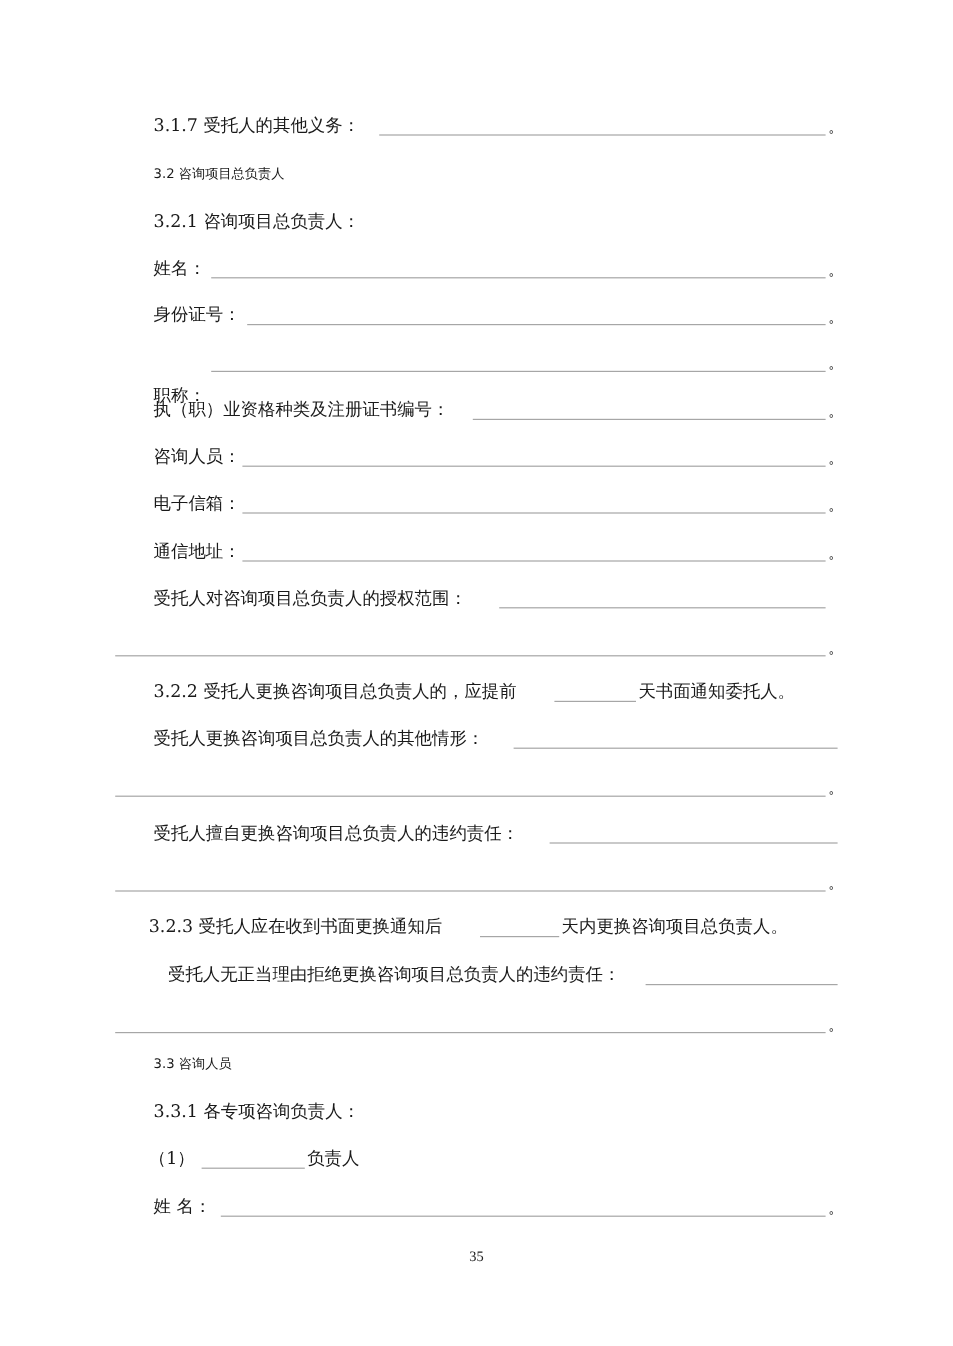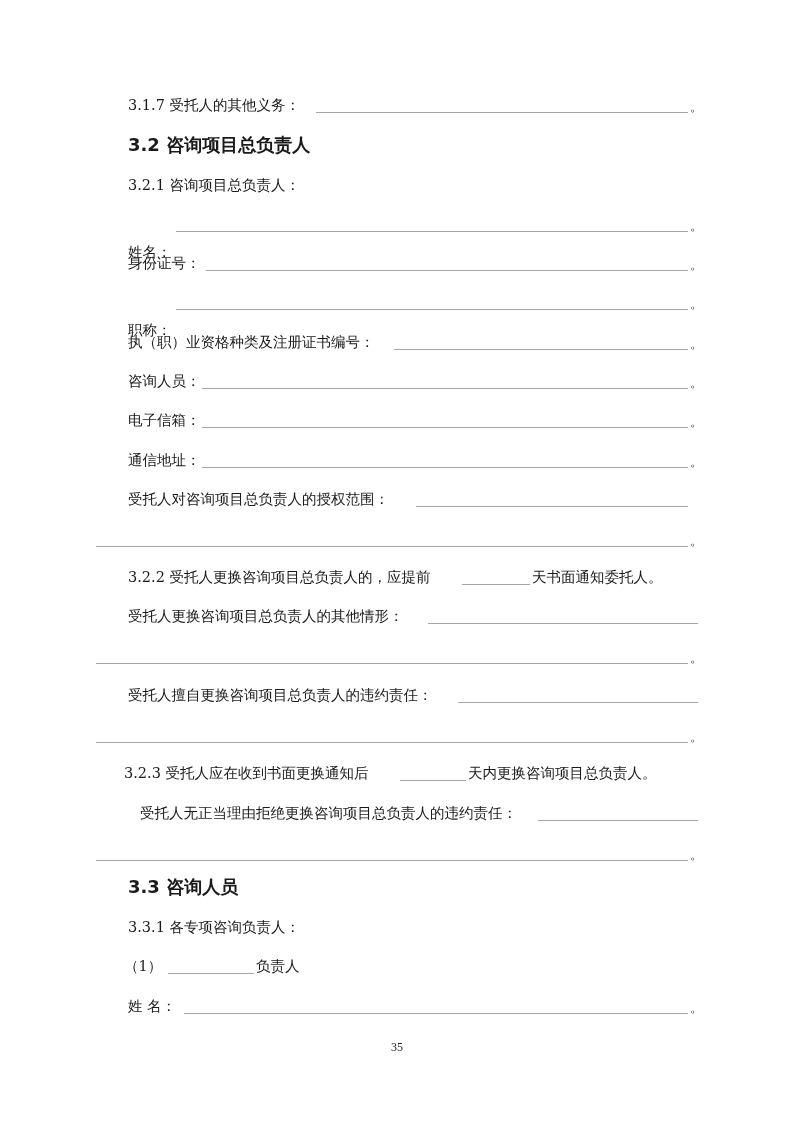--- a/index.html
+++ b/index.html
@@ -1,21 +1,21 @@
 <!DOCTYPE html>
 <html><head>
   <meta charset="utf-8">
   <style>
     html, body { margin: 0; padding: 0; background: #ffffff; }
     body { width: 794px; height: 1122px; position: relative; overflow: hidden;
            font-family: "DejaVu Serif", "Liberation Serif", serif; color: #1a1a1a; }
     .line { position: absolute; left: 0; top: 0; height: 24px; white-space: nowrap;
             font-size: 14.5px; line-height: 24px; }
     .txt { position: absolute; top: 0; white-space: nowrap; }
-    .bold { font-family: "DejaVu Sans", "Liberation Sans", sans-serif; font-weight: bold; font-size: 18px; }
+    .bold { font-family: "DejaVu Sans", "Liberation Sans", sans-serif; font-weight: normal; font-size: 11px; }
     .uline { position: absolute; height: 0; border-top: 1.6px solid #a6a6a6; }
     .period { position: absolute; font-size: 13px; line-height: 24px; }
     .pagenum { position: absolute; left: 0; width: 794px; text-align: center; top: 1040px;
                font-family: "Liberation Serif", serif; font-size: 12px; color: #222; }
   </style>
 </head>
 <body>
 
 <div id="doc">
     <div class="line" style="top: 93px;">
@@ -23,21 +23,21 @@
       <div class="uline" style="left: 316px; width: 372px; top: 19px; border-top-color: rgb(166, 166, 166);"></div>
       <span class="period" style="left: 690px; top: 2px;">。</span>
     </div>
     <div class="line" style="top: 133px;">
       <span class="txt bold" style="left: 128px;">3.2 咨询项目总负责人</span>
     </div>
     <div class="line" style="top: 173px;">
       <span class="txt" style="left: 128px;">3.2.1 咨询项目总负责人：</span>
     </div>
     <div class="line" style="top: 212px;">
-      <span class="txt" style="left: 128px; margin-top: 28px;">姓名：</span>
+      <span class="txt" style="left: 128px;">姓名：</span>
       <div class="uline" style="left: 176px; width: 512px; top: 19px; border-top-color: rgb(166, 166, 166);"></div>
       <span class="period" style="left: 690px; top: 2px;">。</span>
     </div>
     <div class="line" style="top: 251px;">
       <span class="txt" style="left: 128px;">身份证号：</span>
       <div class="uline" style="left: 206px; width: 482px; top: 19px; border-top-color: rgb(166, 166, 166);"></div>
       <span class="period" style="left: 690px; top: 2px;">。</span>
     </div>
     <div class="line" style="top: 290px;">
       <span class="txt" style="left: 128px; margin-top: 28px;">职称：</span>

